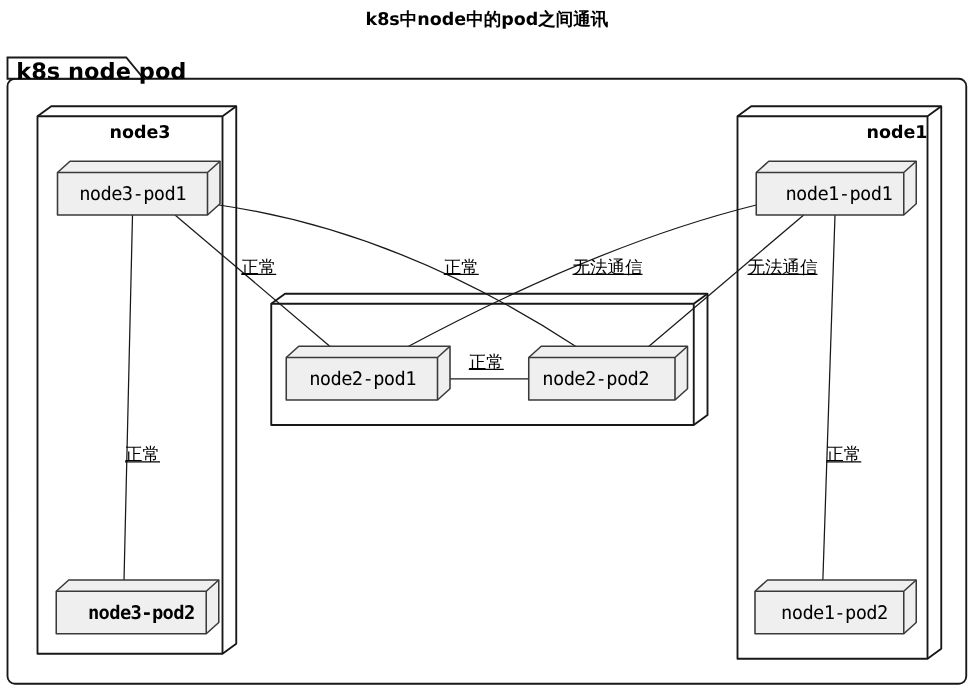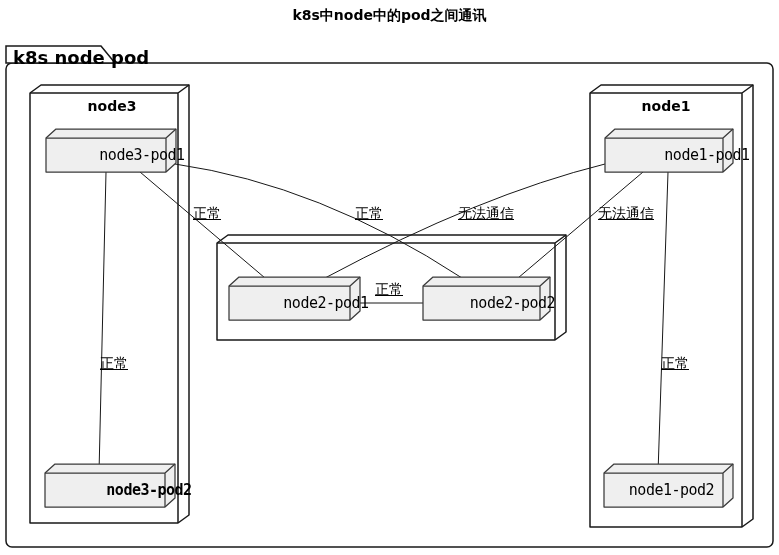--- a/index.html
+++ b/index.html
@@ -19,32 +19,32 @@
   }
   .frame-label{
     left:13px;top:47px;font-size:18px;font-weight:bold;
   }
   .node-title{
     text-align:center;font-size:14px;font-weight:bold;
   }
   .pod-label{
     text-align:center;
     font-family:"DejaVu Sans Mono", monospace;
-    font-size:15px;letter-spacing:-0.5px;margin-left:36px;
+    font-size:15px;letter-spacing:-0.5px;
   }
   .edge-label{font-size:14px;text-decoration:underline;}
   #node3-title{left:30px;top:98px;width:164px;}
-  #node1-title{left:590px;top:98px;width:152px;}
+  #node1-title{left:590px;top:98px;width:152px;text-align:right;}
   #node2-title{left:217px;top:249px;width:338px;}
   #node3-pod1-label{left:46px;top:138px;width:120px;line-height:34px;}
   #node3-pod2-label{left:45px;top:473px;width:136px;line-height:34px;font-weight:bold;}
   #node2-pod1-label{left:229px;top:286px;width:122px;line-height:34px;}
   #node2-pod2-label{left:423px;top:286px;width:107px;line-height:34px;}
   #node1-pod1-label{left:605px;top:138px;width:132px;line-height:34px;}
-  #node1-pod2-label{left:576px;top:473px;width:119px;line-height:34px;}
+  #node1-pod2-label{left:608px;top:473px;width:119px;line-height:34px;}
   #edge-label-0{left:193px;top:205px;}
   #edge-label-1{left:355px;top:205px;}
   #edge-label-2{left:458px;top:205px;}
   #edge-label-3{left:598px;top:205px;}
   #edge-label-4{left:100px;top:355px;}
   #edge-label-5{left:661px;top:355px;}
   #edge-label-6{left:375px;top:281px;}
   .box-outline{fill:#ffffff;stroke:#181818;stroke-width:1.5;stroke-linejoin:round;}
   .box-inner{fill:none;stroke:#181818;stroke-width:1.5;stroke-linejoin:round;}
   .pod-outline{fill:#EFEFEF;stroke:#3A3A3A;stroke-width:1.25;stroke-linejoin:round;}

